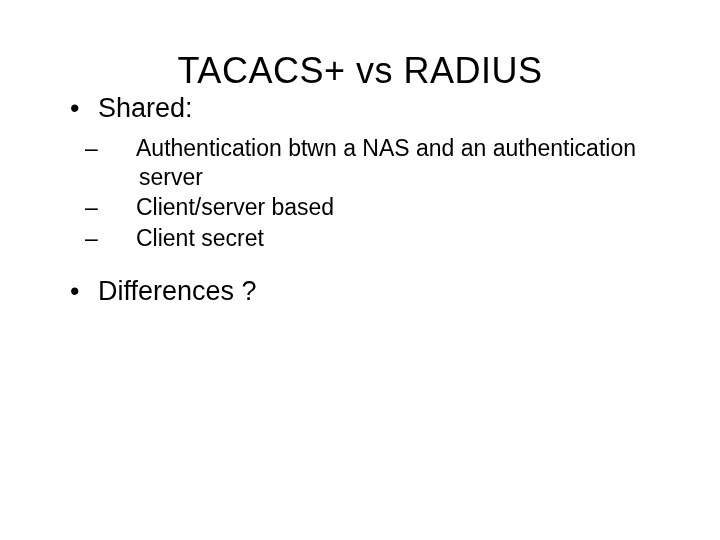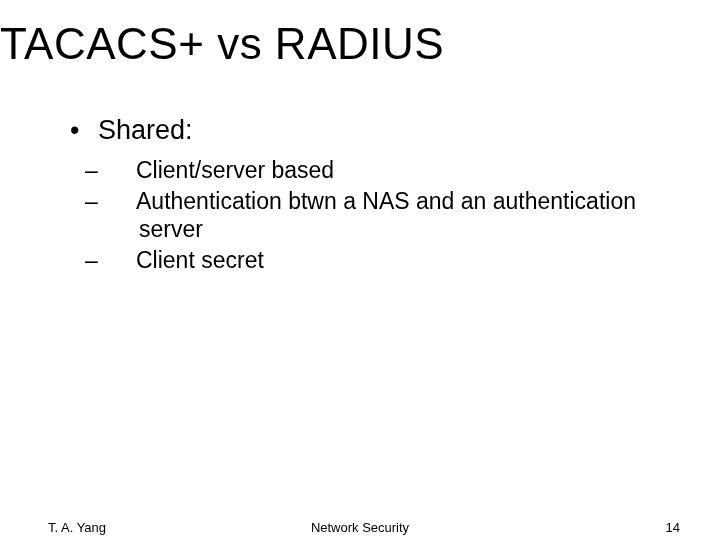--- a/index.html
+++ b/index.html
@@ -11,28 +11,27 @@
       color: #000000;
       overflow: hidden;
     }
     .slide {
       position: relative;
       width: 720px;
       height: 540px;
       padding: 0;
     }
     .title {
-      text-align: left;
-      font-size: 44px;
+      text-align: center;
+      font-size: 36px;
       font-weight: normal;
-      margin-top: 19px;
+      margin-top: 50px;
       letter-spacing: 0.5px;
     }
     .body-area {
-      margin-top: 45px;
       padding-left: 70px;
       padding-right: 44px;
     }
     .lvl1 {
       font-size: 27px;
       line-height: 1.25;
       margin-bottom: 8px;
     }
     .lvl1 .bullet {
       display: inline-block;
@@ -92,30 +91,33 @@
 
   <h1 class="title">TACACS+  vs RADIUS</h1>
 
   <div class="body-area">
 
     <div class="lvl1">
       <span class="bullet">•</span><span>Shared:</span>
     </div>
     <div class="sublist">
       <div class="lvl2">
-        <span class="lvl2-wrap"><span class="dash">–</span><span class="lvl2-text">Client/server based</span></span>
+        <span class="lvl2-wrap"><span class="dash">–</span><span class="lvl2-text">Authentication btwn a NAS and an authentication server</span></span>
       </div>
       <div class="lvl2">
-        <span class="lvl2-wrap"><span class="dash">–</span><span class="lvl2-text">Authentication btwn a NAS and an authentication server</span></span>
+        <span class="lvl2-wrap"><span class="dash">–</span><span class="lvl2-text">Client/server based</span></span>
       </div>
       <div class="lvl2">
         <span class="lvl2-wrap"><span class="dash">–</span><span class="lvl2-text">Client secret</span></span>
       </div>
     </div>
 
+    <div class="lvl1">
+      <span class="bullet">•</span><span>Differences ?</span>
+    </div>
 
   </div>
 
   <div class="footer">
     <div class="footer-left">T. A. Yang</div>
     <div class="footer-center">Network Security</div>
     <div class="footer-right">14</div>
   </div>
 
 </div>

